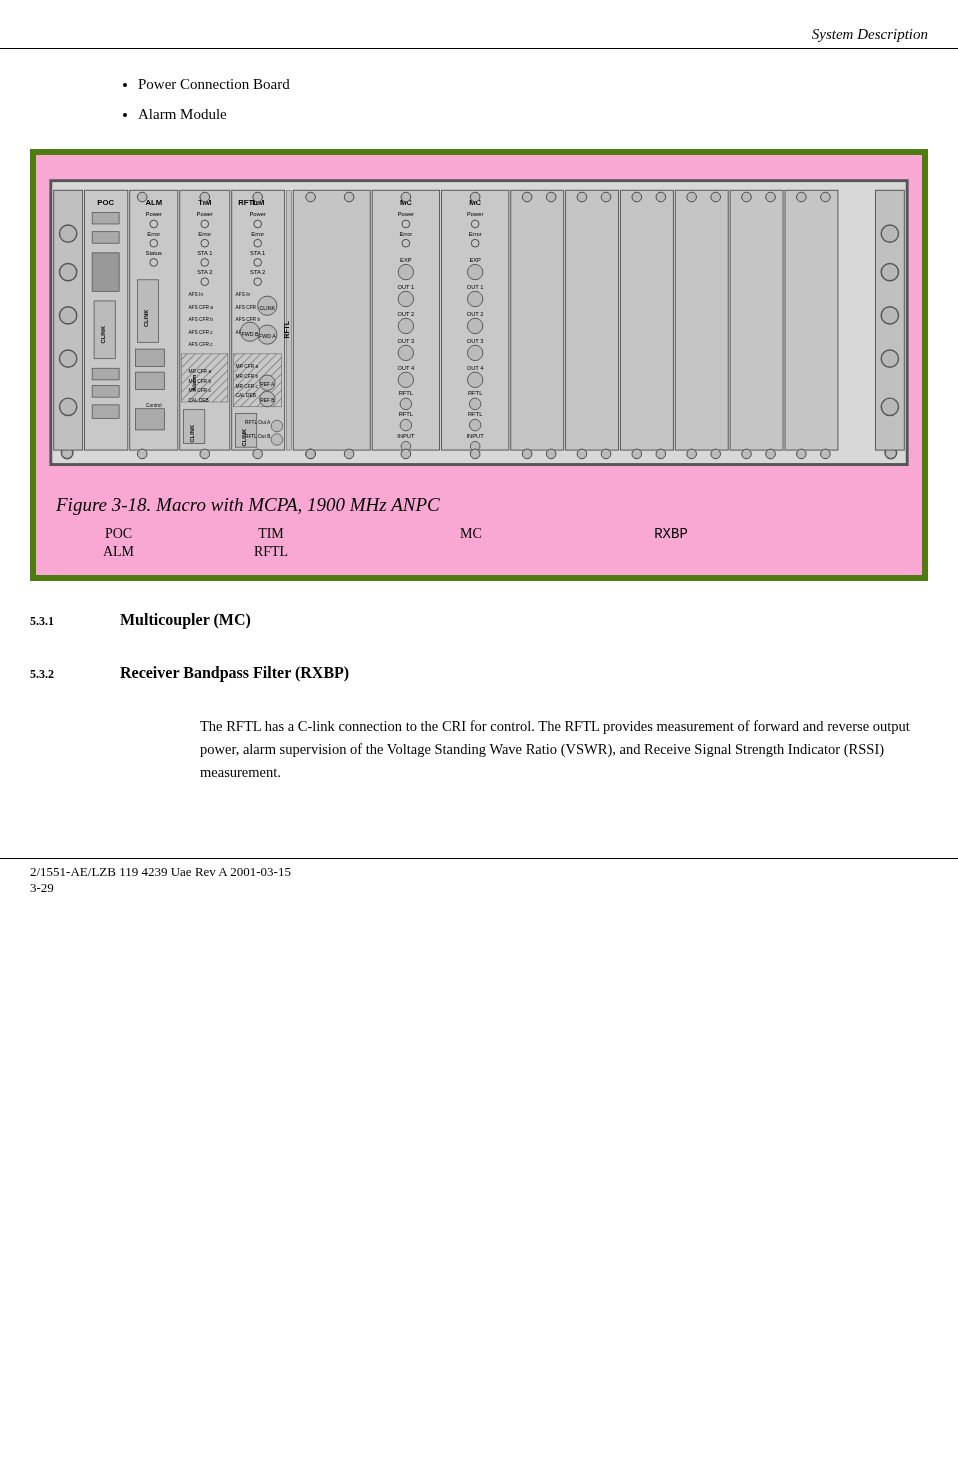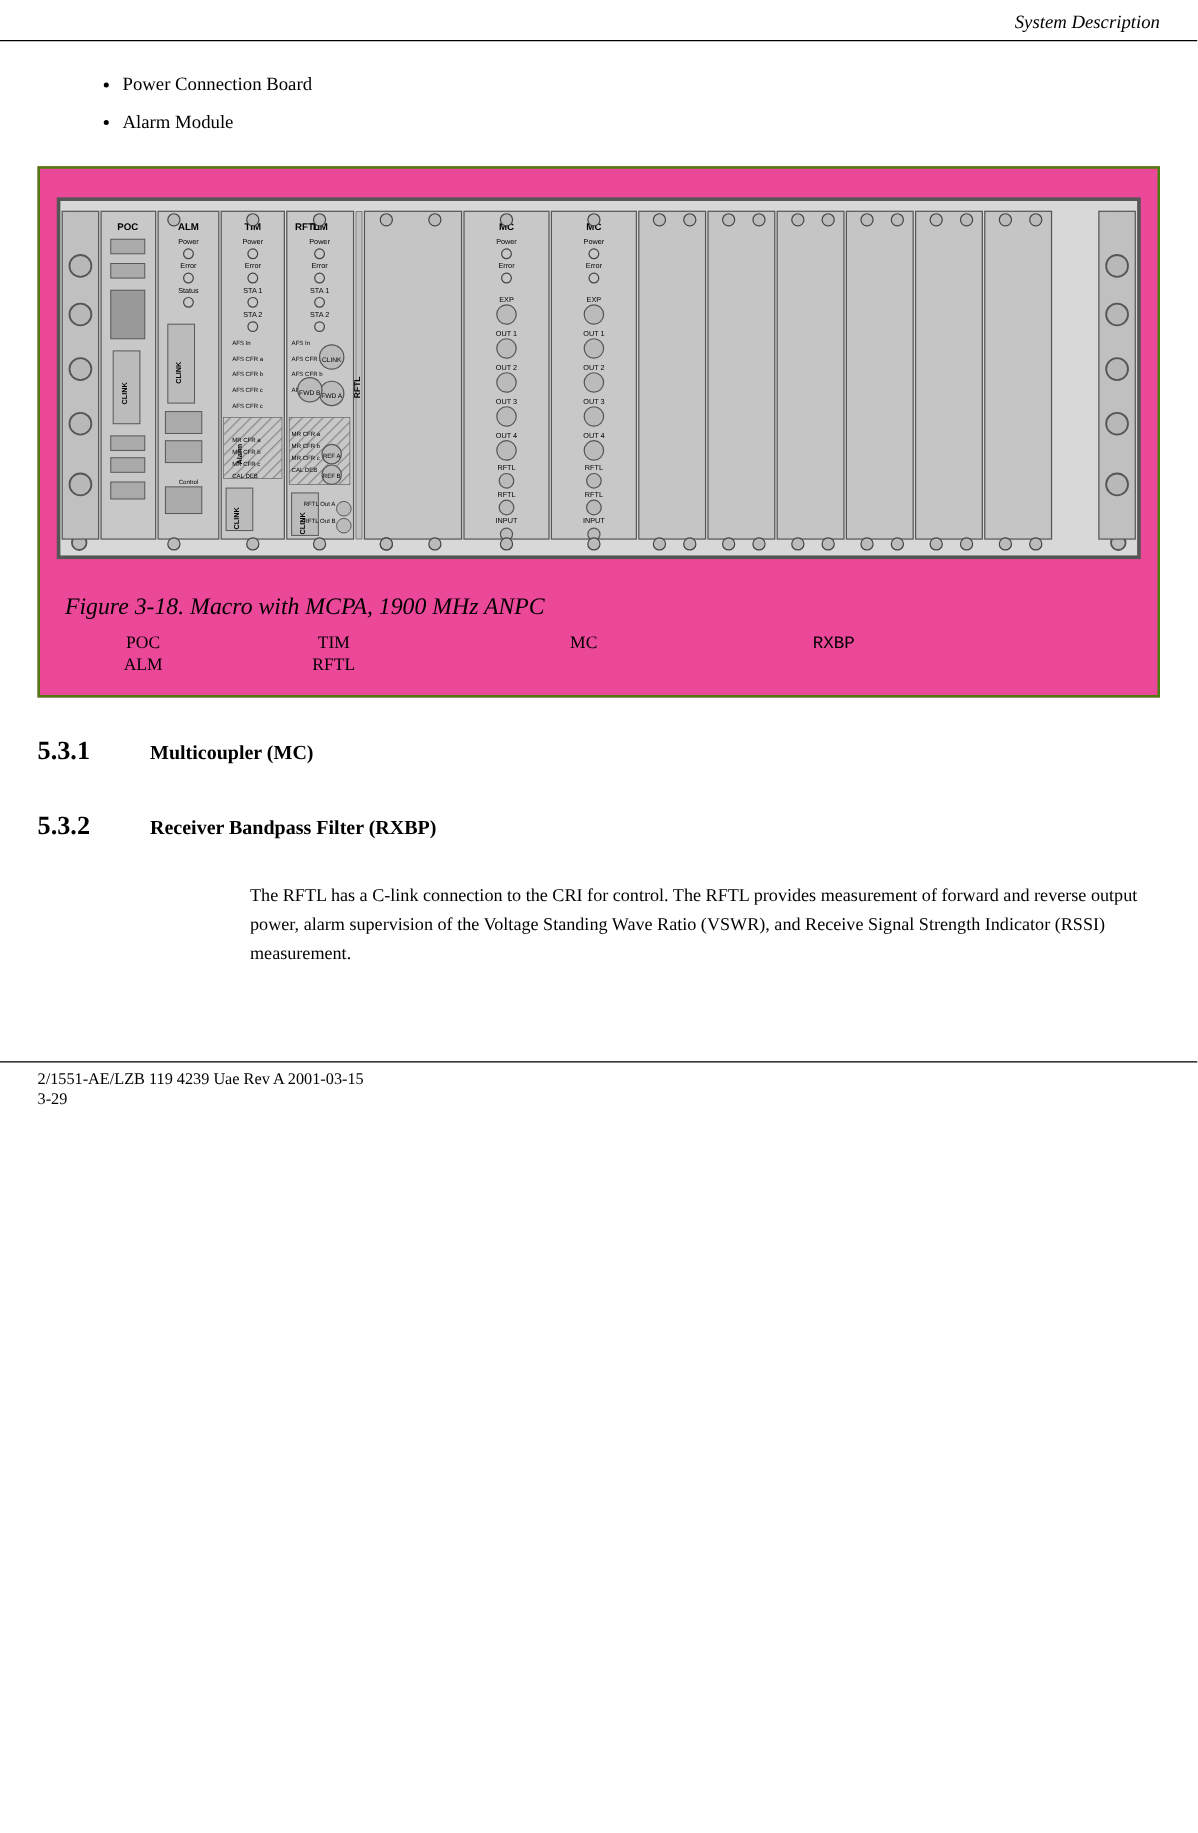--- a/index.html
+++ b/index.html
@@ -9,45 +9,45 @@
       width: 958px;
       min-height: 1466px;
       position: relative;
       font-size: 14px;
       color: #000;
     }
 
     
     .page-header {
       text-align: right;
-      padding: 10px 30px 5px 0;
+      padding: 26px 30px 5px 0;
       font-style: italic;
       font-size: 15px;
       border-bottom: 1px solid #000;
       margin-bottom: 10px;
     }
 
     
     .bullet-section {
-      padding: 10px 0 10px 68px;
+      padding: 10px 0 10px 108px;
     }
     .bullet-section ul {
       list-style: disc;
       padding-left: 30px;
     }
     .bullet-section ul li {
       font-size: 15px;
       line-height: 2;
     }
 
     
     .figure-container {
       margin: 10px 30px 5px 30px;
-      border: 2px solid #4d7c0f;
-      background: #ec4899;
+      border: 6px solid #4d7c0f;
+      background: #f9a8d4;
       padding: 10px;
       position: relative;
     }
 
     
     .figure-caption {
       font-size: 19px;
       padding: 5px 10px;
       font-style: italic;
     }
@@ -59,21 +59,21 @@
 
     .section-heading {
       display: flex;
       flex-direction: row;
       padding: 10px 30px 5px 30px;
       align-items: baseline;
       gap: 20px;
     }
 
     .section-number {
-      font-size: 21px;
+      font-size: 12px;
       font-weight: bold;
       white-space: nowrap;
       min-width: 70px;
     }
 
     .section-title {
       font-size: 16px;
       font-weight: bold;
     }
 

